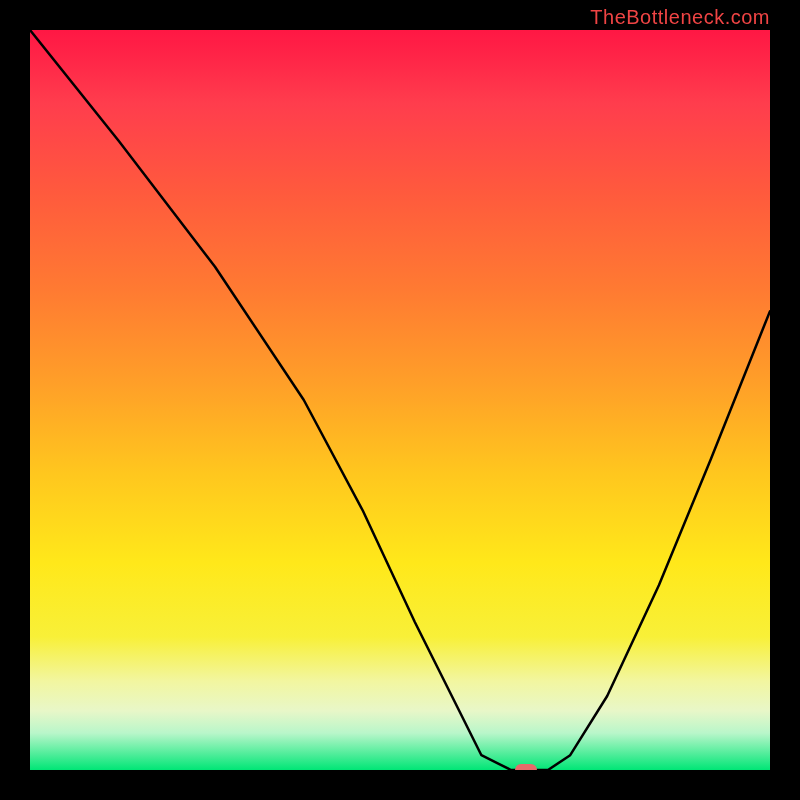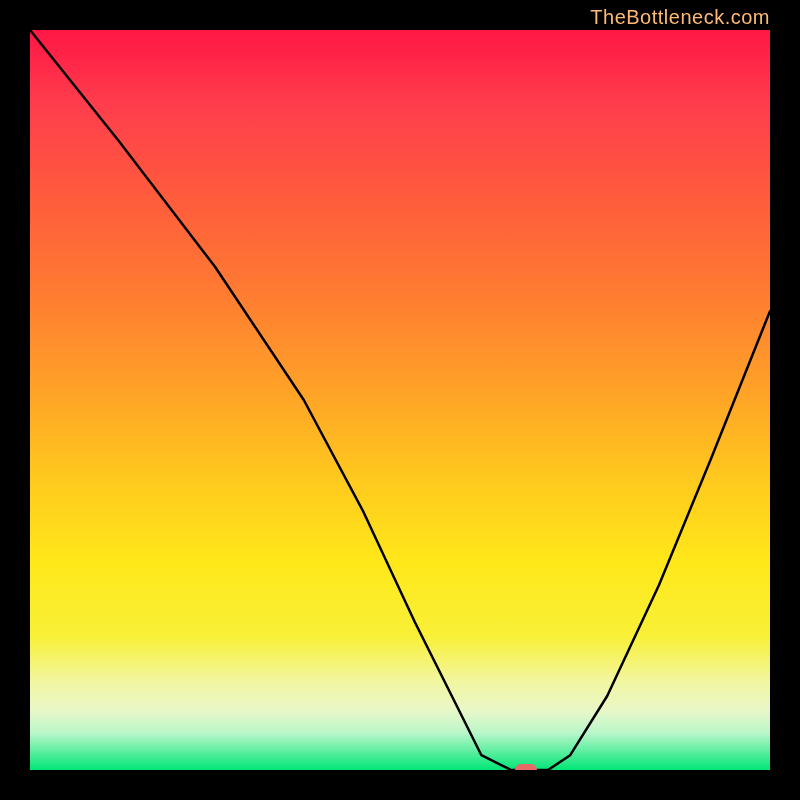--- a/index.html
+++ b/index.html
@@ -53,21 +53,21 @@
   }
   .marker {
     position: absolute;
     background: #e66a6a;
     border-radius: 8px;
   }
   .watermark {
     position: absolute;
     right: 30px;
     top: 6px;
-    color: #fdba74;
+    color: #ef4444;
     font-family: Arial, Helvetica, sans-serif;
     font-size: 20px;
     font-weight: 500;
     letter-spacing: 0.5px;
     user-select: none;
   }
 </style>
 </head>
 <body>
 

